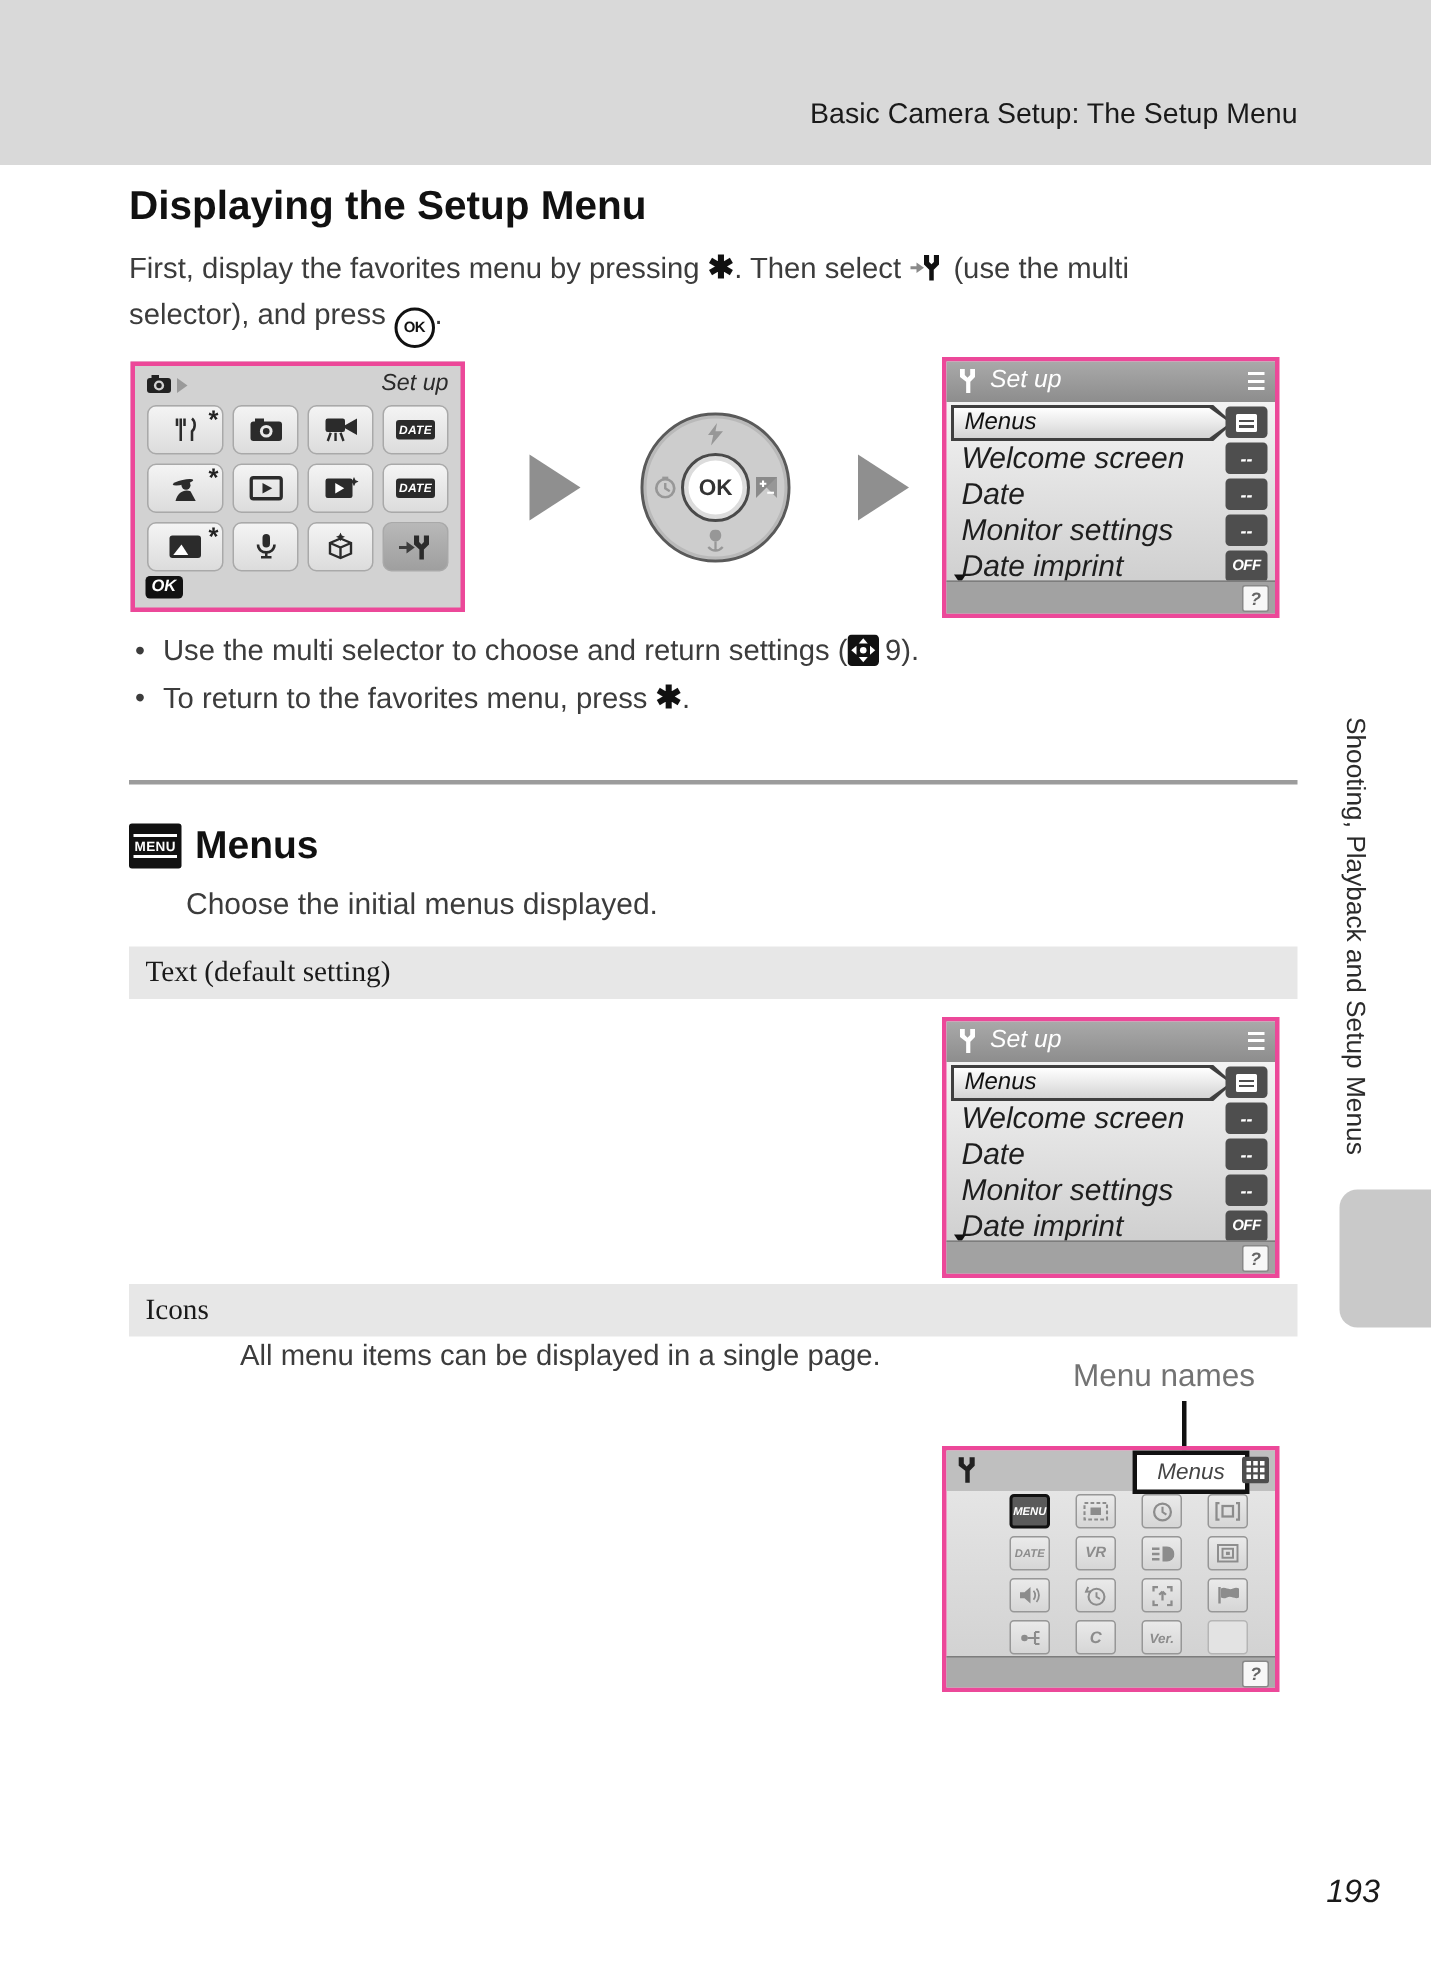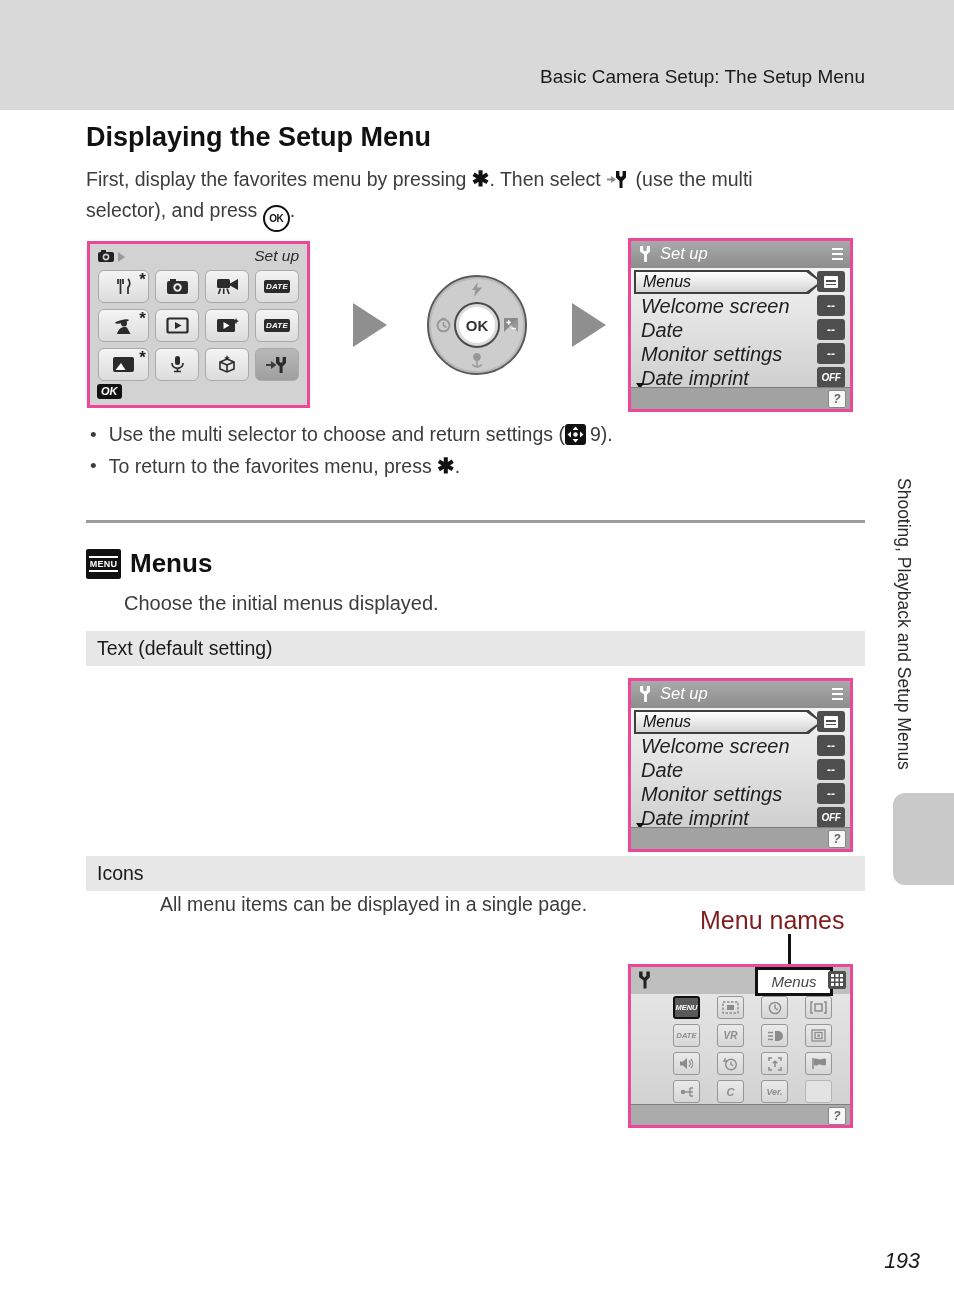--- a/index.html
+++ b/index.html
@@ -26,27 +26,27 @@
   .divider{position:absolute;left:86px;top:520px;width:779px;height:3px;background:#9c9c9c;}
 
   .menu-badge{position:absolute;left:86px;top:549px;width:35px;height:30px;background:#111;border-radius:2px;
      display:flex;align-items:center;justify-content:center;}
   .menu-badge .mb-in{color:#fff;font-size:9px;font-weight:bold;letter-spacing:.3px;
      border-top:2px solid #fff;border-bottom:2px solid #fff;padding:1px 1px;}
   .section-title{position:absolute;left:130px;top:548px;font-size:26px;font-weight:bold;color:#111;}
   .section-sub{position:absolute;left:86px;top:592px;font-size:20px;margin-left:38px;}
 
   .opt-bar{position:absolute;left:86px;width:779px;height:35px;background:#e7e7e7;
-     font-size:19.5px;color:#1a1a1a;display:flex;align-items:center;padding-left:11px;box-sizing:border-box;}
+     font-size:19.5px;color:#1a1a1a;display:flex;align-items:center;padding-left:11px;box-sizing:border-box;font-family:Liberation Serif, serif;}
   .bar-text{top:631px;}
   .bar-icons{top:856px;}
   .opt-desc{position:absolute;left:160px;font-size:19.5px;color:#3c3c3c;}
   .desc-text{top:672px;}
   .desc-icons{top:893px;}
-  .callout{position:absolute;left:700px;top:906px;width:152px;text-align:left;font-size:25px;color:#7f1d1d;}
+  .callout{position:absolute;left:700px;top:906px;width:152px;text-align:center;font-size:21px;color:#737373;}
   .callout-line{position:absolute;left:788px;top:934px;width:3px;height:36px;background:#111;}
 
   
   .flow-arrow{position:absolute;width:0;height:0;border-top:22px solid transparent;
      border-bottom:22px solid transparent;border-left:34px solid #8f8f8f;}
   .arrow1{left:353px;top:303px;}
   .arrow2{left:572px;top:303px;}
 
   
   .screen{position:absolute;border:3px solid #ec4899;box-sizing:border-box;background:#d2d2d2;font-style:italic;}

